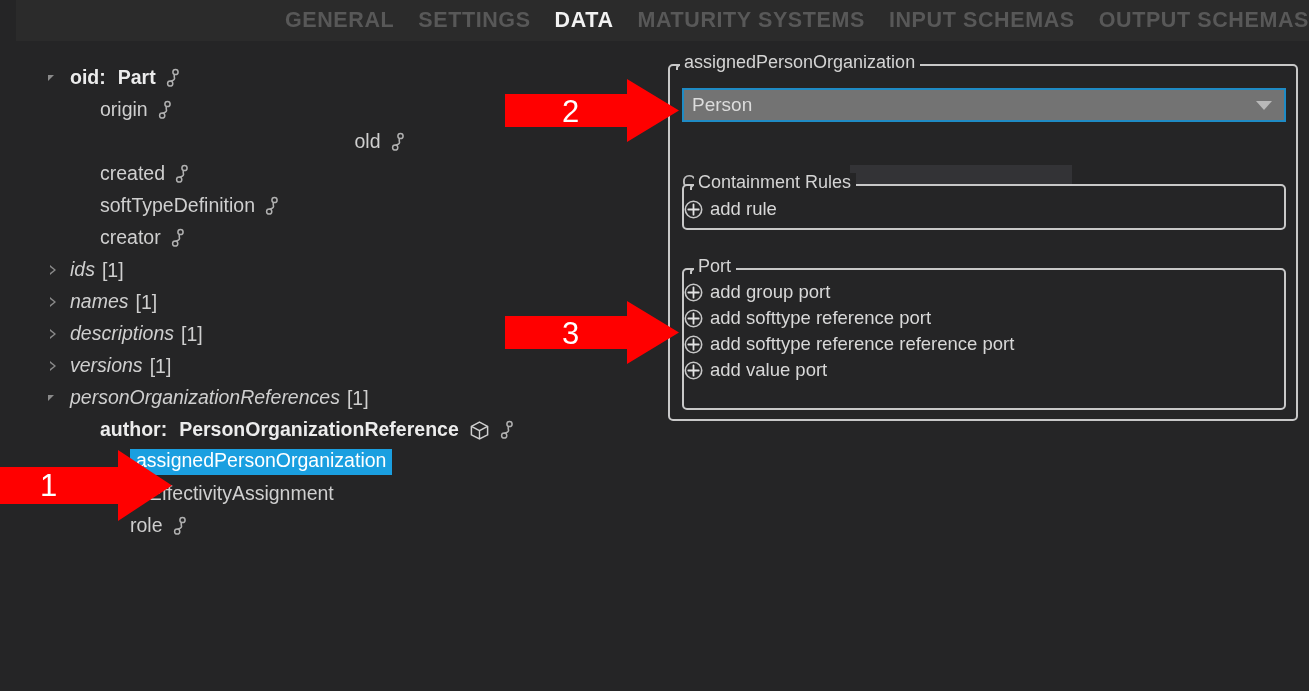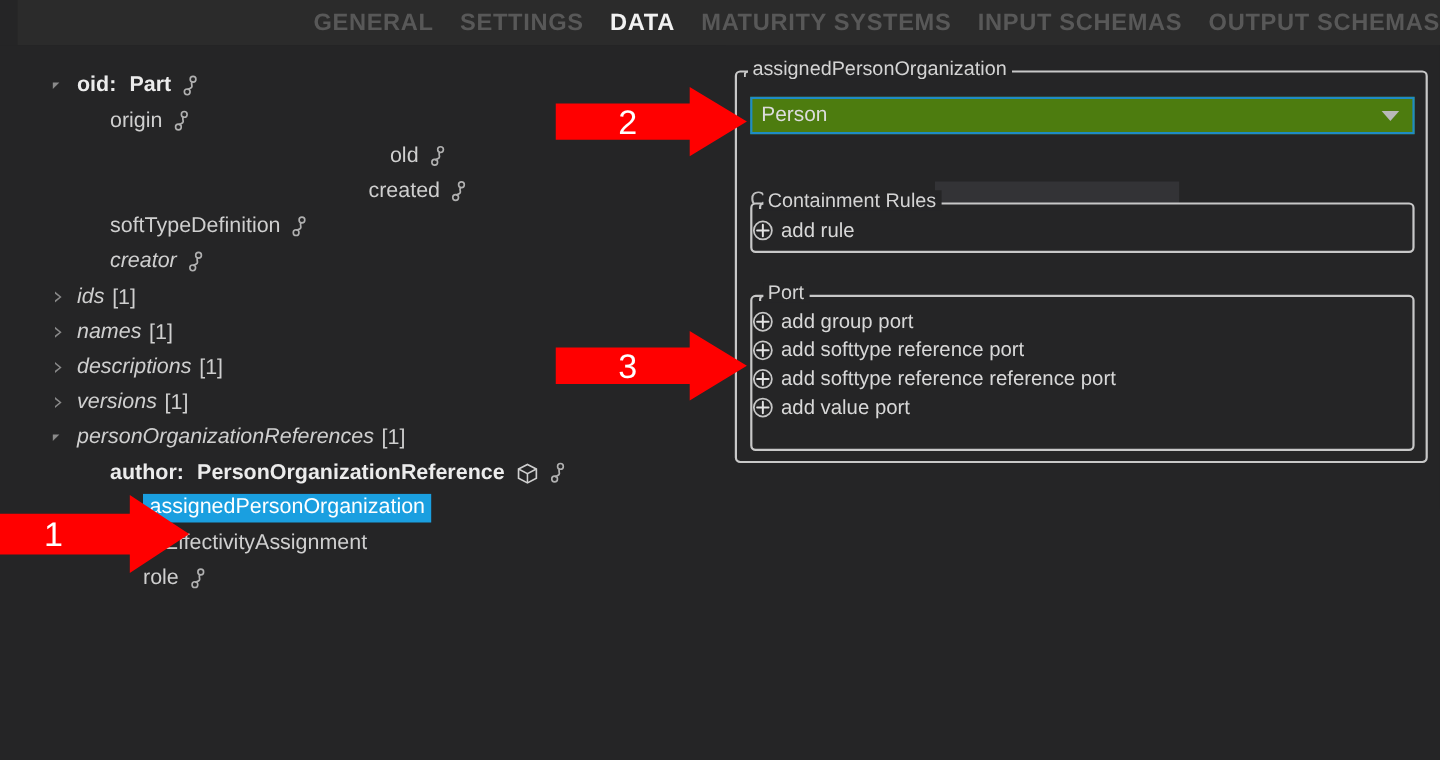--- a/index.html
+++ b/index.html
@@ -165,21 +165,21 @@
     position: absolute;
     left: 0; top: 0;
     width: 630px; height: 357px;
   }
 
   
   #combo {
     position: absolute;
     left: 12px; top: 22px;
     width: 604px; height: 34px;
-    background: #4d7c0f;
+    background: #737373;
     border: 2px solid #1f8bc4;
     display: flex;
     align-items: center;
     padding: 0 8px;
     cursor: pointer;
   }
   #combo .cval {
     font-size: 19px;
     color: #dcdcdc;
     flex: 1 1 auto;
@@ -308,21 +308,21 @@
       <span class="expander"></span>
       <span class="lbl gap-l">old</span>
       <span class="chain-icon">
         <svg width="16" height="20" viewBox="0 0 16 20">
           <circle cx="10.5" cy="4" r="2.6" fill="none" stroke="#b0b0b0" stroke-width="1.5"></circle>
           <circle cx="5.2" cy="15.5" r="2.6" fill="none" stroke="#b0b0b0" stroke-width="1.5"></circle>
           <path d="M9.6,6.6 C8.2,8.6 10.4,9.6 9.2,11.4 C8.3,12.7 6.6,12.6 6.0,13.2" fill="none" stroke="#b0b0b0" stroke-width="1.6" stroke-linecap="round"></path>
         </svg>
       </span>
     </div>
-    <div class="trow" style="padding-left: 76px; justify-content: center;">
+    <div class="trow" style="padding-left: 76px;">
       <span class="expander"></span>
       <span class="lbl gap-l">created</span>
       <span class="chain-icon">
         <svg width="16" height="20" viewBox="0 0 16 20">
           <circle cx="10.5" cy="4" r="2.6" fill="none" stroke="#b0b0b0" stroke-width="1.5"></circle>
           <circle cx="5.2" cy="15.5" r="2.6" fill="none" stroke="#b0b0b0" stroke-width="1.5"></circle>
           <path d="M9.6,6.6 C8.2,8.6 10.4,9.6 9.2,11.4 C8.3,12.7 6.6,12.6 6.0,13.2" fill="none" stroke="#b0b0b0" stroke-width="1.6" stroke-linecap="round"></path>
         </svg>
       </span>
     </div>
@@ -330,21 +330,21 @@
       <span class="expander"></span>
       <span class="lbl gap-l">softTypeDefinition</span>
       <span class="chain-icon">
         <svg width="16" height="20" viewBox="0 0 16 20">
           <circle cx="10.5" cy="4" r="2.6" fill="none" stroke="#b0b0b0" stroke-width="1.5"></circle>
           <circle cx="5.2" cy="15.5" r="2.6" fill="none" stroke="#b0b0b0" stroke-width="1.5"></circle>
           <path d="M9.6,6.6 C8.2,8.6 10.4,9.6 9.2,11.4 C8.3,12.7 6.6,12.6 6.0,13.2" fill="none" stroke="#b0b0b0" stroke-width="1.6" stroke-linecap="round"></path>
         </svg>
       </span>
     </div>
-    <div class="trow" style="padding-left: 76px; font-style: italic;">
+    <div class="trow" style="padding-left: 76px;">
       <span class="expander"></span>
       <span class="lbl gap-l">creator</span>
       <span class="chain-icon">
         <svg width="16" height="20" viewBox="0 0 16 20">
           <circle cx="10.5" cy="4" r="2.6" fill="none" stroke="#b0b0b0" stroke-width="1.5"></circle>
           <circle cx="5.2" cy="15.5" r="2.6" fill="none" stroke="#b0b0b0" stroke-width="1.5"></circle>
           <path d="M9.6,6.6 C8.2,8.6 10.4,9.6 9.2,11.4 C8.3,12.7 6.6,12.6 6.0,13.2" fill="none" stroke="#b0b0b0" stroke-width="1.6" stroke-linecap="round"></path>
         </svg>
       </span>
     </div>

